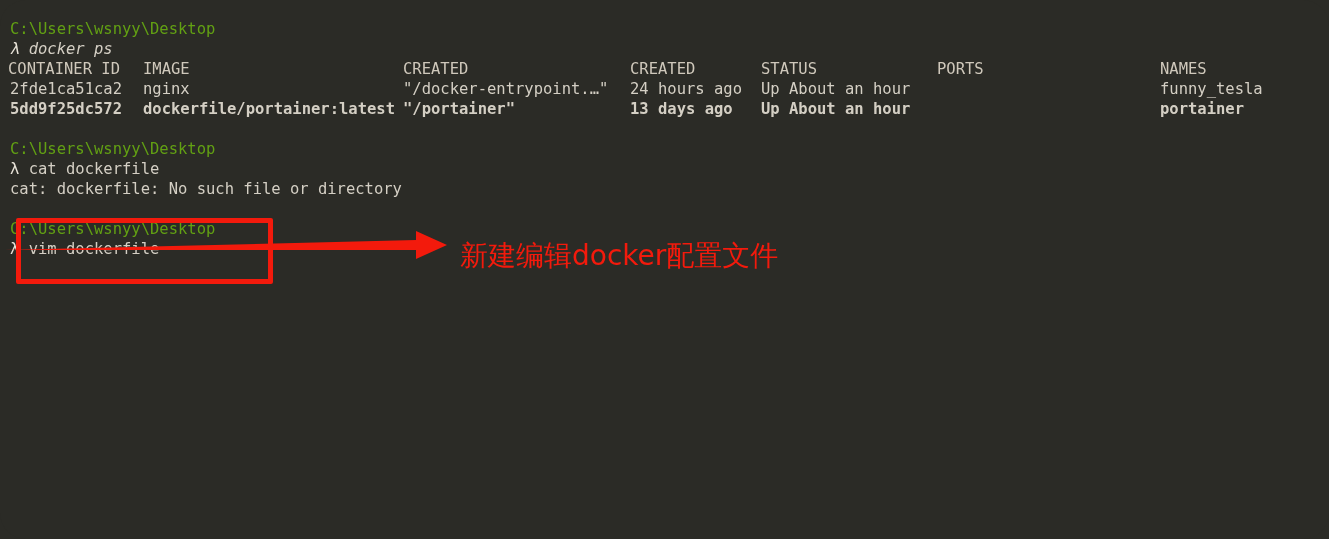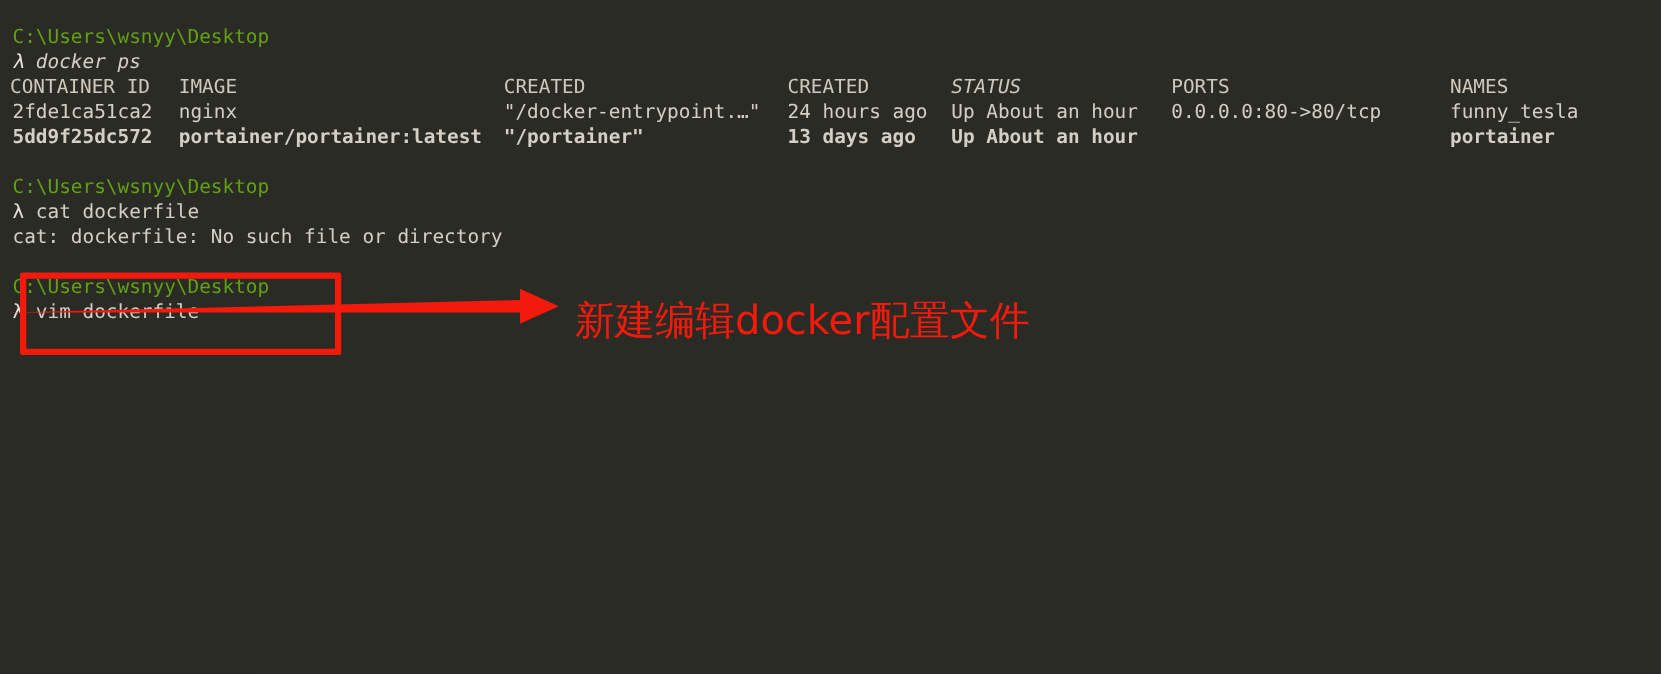--- a/index.html
+++ b/index.html
@@ -74,57 +74,56 @@
     box-sizing: border-box;
     border-radius: 2px;
   }
 
   #annotation-text {
     position: absolute;
     left: 460px;
     top: 236px;
     color: #f31a0c;
     font-family: "DejaVu Sans", "Liberation Sans", sans-serif;
-    font-size: 32px;
+    font-size: 28px;
     line-height: 40px;
     white-space: pre;
   }
 </style>
 </head>
 <body>
 
 <div id="terminal">
 
   <div class="line prompt-path" style="top:19px;left:10px;">C:\Users\wsnyy\Desktop</div>
 
   <div class="line" style="top:39px;left:10px;font-style:italic;"><span class="lambda">λ</span><span class="cmdtext"> <span>docker ps</span></span></div>
 
   <div class="row" style="top:59px;">
     <span class="col hdr" style="left:8px;">CONTAINER ID</span>
     <span class="col hdr" style="left:143px;">IMAGE</span>
     <span class="col hdr" style="left:403px;">CREATED</span>
     <span class="col hdr" style="left:630px;">CREATED</span>
-    <span class="col hdr" style="left:761px;font-style:italic;">STATUS</span>
+    <span class="col hdr" style="left:761px;">STATUS</span>
     <span class="col hdr" style="left:937px;">PORTS</span>
     <span class="col hdr" style="left:1160px;">NAMES</span>
   </div>
 
   <div class="row" style="top:79px;">
     <span class="col outtext" style="left:10px;">2fde1ca51ca2</span>
     <span class="col outtext" style="left:143px;">nginx</span>
     <span class="col outtext" style="left:403px;">"/docker-entrypoint.…"</span>
     <span class="col outtext" style="left:630px;">24 hours ago</span>
     <span class="col outtext" style="left:761px;">Up About an hour</span>
-    <span class="col outtext" style="left:937px;">0.0.0.0:80-&gt;80/tcp</span>
     <span class="col outtext" style="left:1160px;">funny_tesla</span>
   </div>
 
   <div class="row" style="top:99px;font-weight:bold;">
     <span class="col outtext" style="left:10px;">5dd9f25dc572</span>
-    <span class="col outtext" style="left:143px;">portainer/portainer:latest</span>
+    <span class="col outtext" style="left:143px;">dockerfile/portainer:latest</span>
     <span class="col outtext" style="left:403px;">"/portainer"</span>
     <span class="col outtext" style="left:630px;">13 days ago</span>
     <span class="col outtext" style="left:761px;">Up About an hour</span>
     <span class="col outtext" style="left:1160px;">portainer</span>
   </div>
 
   <div class="line prompt-path" style="top:139px;left:10px;">C:\Users\wsnyy\Desktop</div>
 
   <div class="line outtext" style="top:179px;left:10px;">cat: dockerfile: No such file or directory</div>
 

